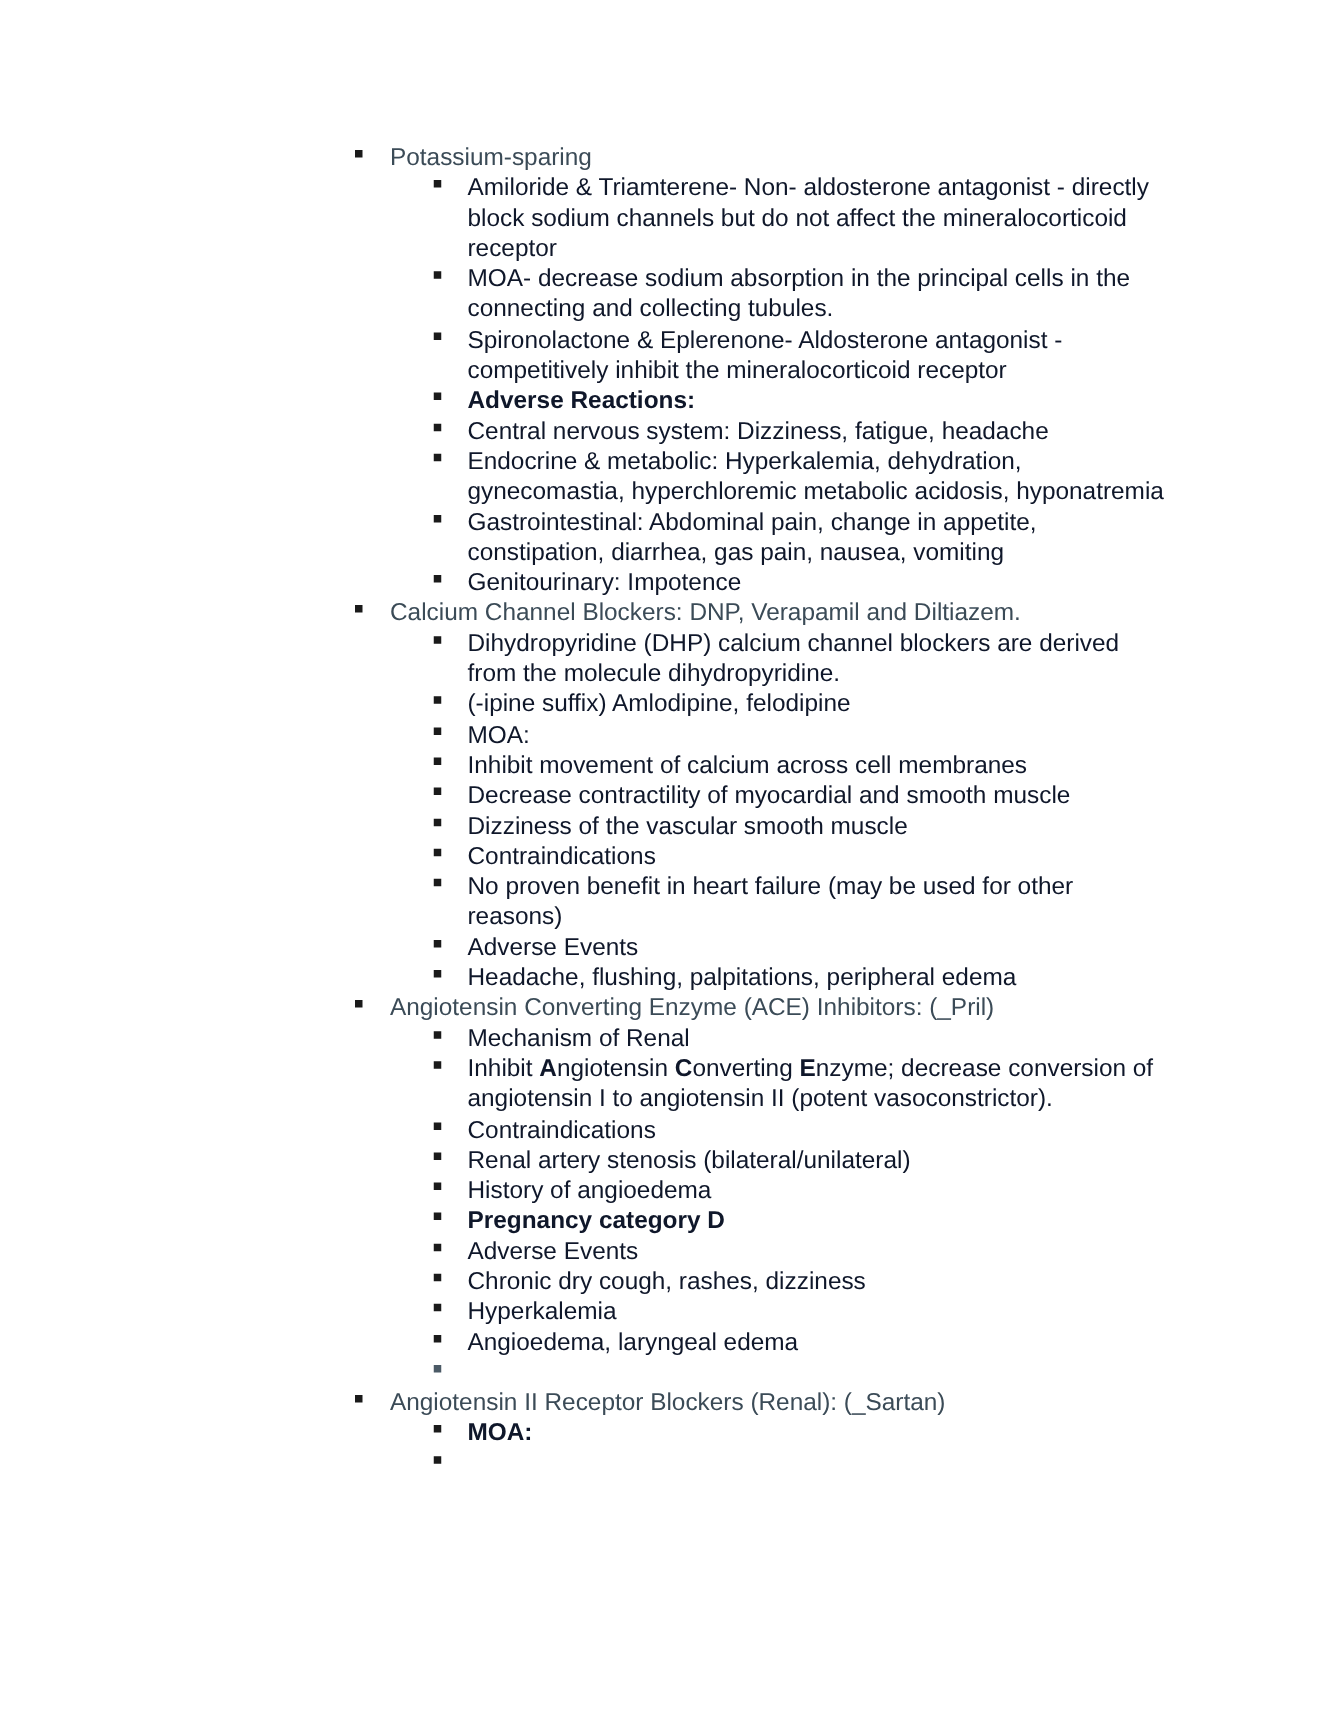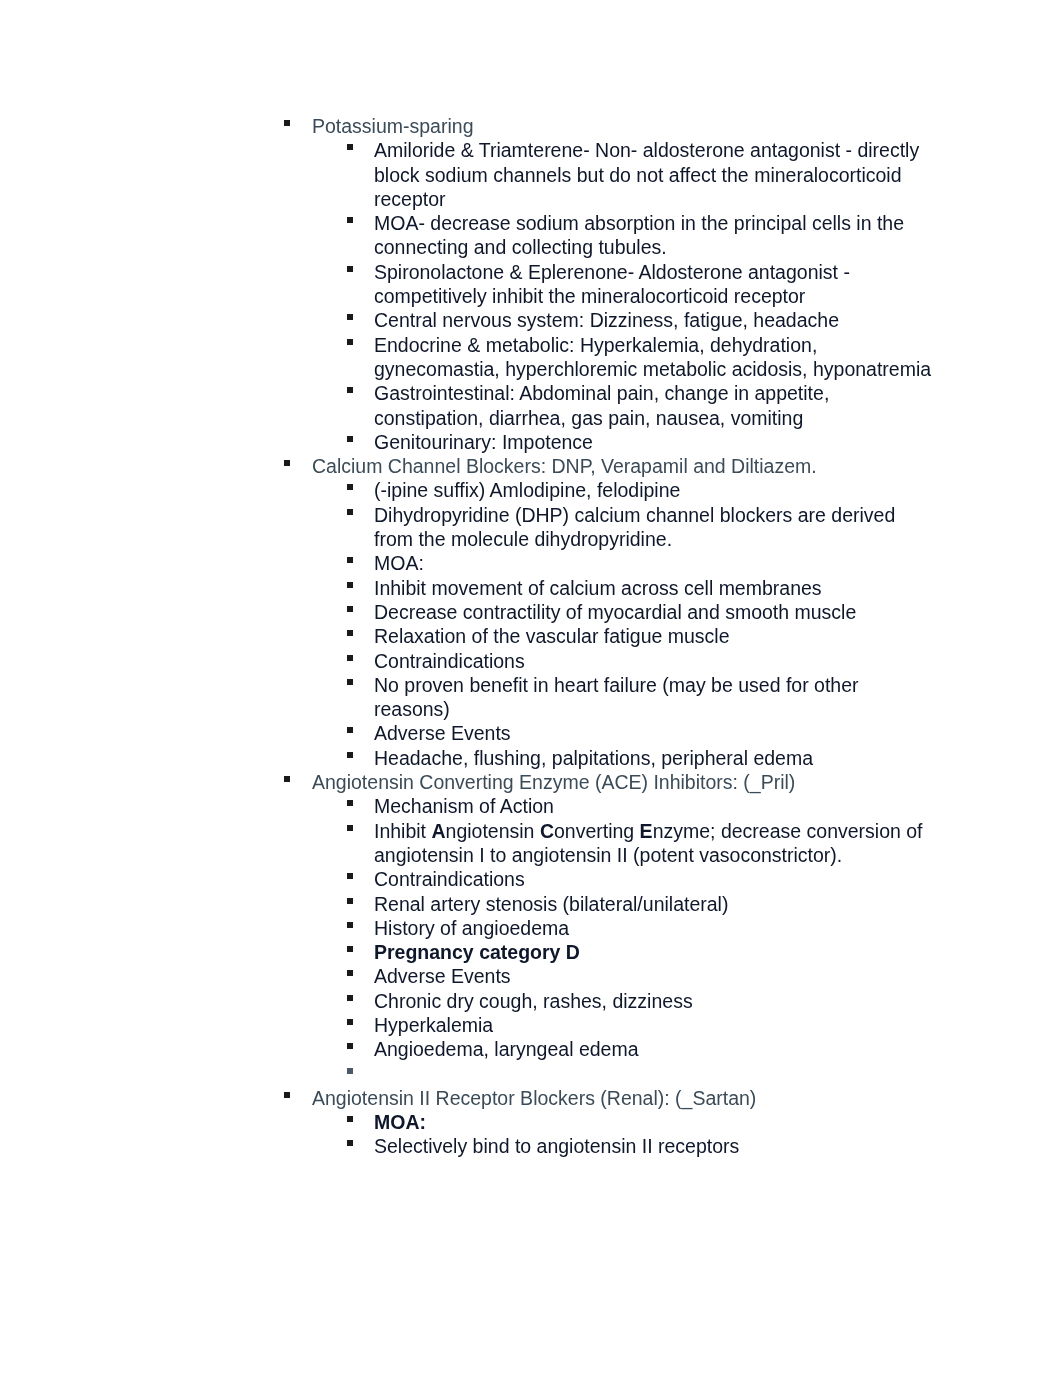--- a/index.html
+++ b/index.html
@@ -111,61 +111,65 @@
         <li class="item l2">
           <span class="bullet"></span>
           <span class="txt">MOA- decrease sodium absorption in the principal cells in the connecting and collecting tubules.</span>
         </li>
         <li class="item l2">
           <span class="bullet"></span>
           <span class="txt">Spironolactone &amp; Eplerenone-  Aldosterone antagonist - competitively inhibit the mineralocorticoid receptor</span>
         </li>
         <li class="item l2">
           <span class="bullet"></span>
+          <span class="txt bold">Adverse Reactions:</span>
+        </li>
+        <li class="item l2">
+          <span class="bullet"></span>
           <span class="txt">Central nervous system: Dizziness, fatigue, headache</span>
         </li>
         <li class="item l2">
           <span class="bullet"></span>
           <span class="txt">Endocrine &amp; metabolic: Hyperkalemia, dehydration, gynecomastia, hyperchloremic metabolic acidosis, hyponatremia</span>
         </li>
         <li class="item l2">
           <span class="bullet"></span>
           <span class="txt">Gastrointestinal: Abdominal pain, change in appetite, constipation, diarrhea, gas pain, nausea, vomiting</span>
         </li>
         <li class="item l2">
           <span class="bullet"></span>
           <span class="txt">Genitourinary: Impotence</span>
         </li>
         <li class="item l1">
           <span class="bullet"></span>
           <span class="txt">Calcium Channel Blockers: DNP, Verapamil and Diltiazem.</span>
         </li>
         <li class="item l2">
           <span class="bullet"></span>
+          <span class="txt">Dihydropyridine (DHP) calcium channel blockers are derived from the molecule dihydropyridine.</span>
+        </li>
+        <li class="item l2">
+          <span class="bullet"></span>
           <span class="txt">(-ipine suffix) Amlodipine, felodipine</span>
         </li>
         <li class="item l2">
           <span class="bullet"></span>
-          <span class="txt">Dihydropyridine (DHP) calcium channel blockers are derived from the molecule dihydropyridine.</span>
-        </li>
-        <li class="item l2">
-          <span class="bullet"></span>
           <span class="txt">MOA:</span>
         </li>
         <li class="item l2">
           <span class="bullet"></span>
           <span class="txt">Inhibit movement of calcium across cell membranes</span>
         </li>
         <li class="item l2">
           <span class="bullet"></span>
           <span class="txt">Decrease contractility of myocardial and smooth muscle</span>
         </li>
         <li class="item l2">
           <span class="bullet"></span>
-          <span class="txt">Relaxation of the vascular fatigue muscle</span>
+          <span class="txt">Dizziness of the vascular smooth muscle</span>
         </li>
         <li class="item l2">
           <span class="bullet"></span>
           <span class="txt">Contraindications</span>
         </li>
         <li class="item l2">
           <span class="bullet"></span>
           <span class="txt">No proven benefit in heart failure (may be used for other reasons)</span>
         </li>
         <li class="item l2">
@@ -175,21 +179,21 @@
         <li class="item l2">
           <span class="bullet"></span>
           <span class="txt">Headache, flushing, palpitations, peripheral edema</span>
         </li>
         <li class="item l1">
           <span class="bullet"></span>
           <span class="txt">Angiotensin Converting Enzyme (ACE) Inhibitors: (_Pril)</span>
         </li>
         <li class="item l2">
           <span class="bullet"></span>
-          <span class="txt">Mechanism of Action</span>
+          <span class="txt">Mechanism of Renal</span>
         </li>
         <li class="item l2">
           <span class="bullet"></span>
           <span class="txt">Inhibit <b class="cap">A</b>ngiotensin <b class="cap">C</b>onverting <b class="cap">E</b>nzyme; decrease conversion of angiotensin I to angiotensin II (potent vasoconstrictor).</span>
         </li>
         <li class="item l2">
           <span class="bullet"></span>
           <span class="txt">Contraindications</span>
         </li>
         <li class="item l2">
@@ -227,17 +231,16 @@
         <li class="item l1">
           <span class="bullet"></span>
           <span class="txt">Angiotensin II Receptor Blockers (Renal): (_Sartan)</span>
         </li>
         <li class="item l2">
           <span class="bullet"></span>
           <span class="txt bold">MOA:</span>
         </li>
         <li class="item l2">
           <span class="bullet"></span>
-          <span class="txt">Selectively bind to angiotensin II receptors</span>
         </li>
       </ul>
   </div>
 </div>
 
 </body></html>

